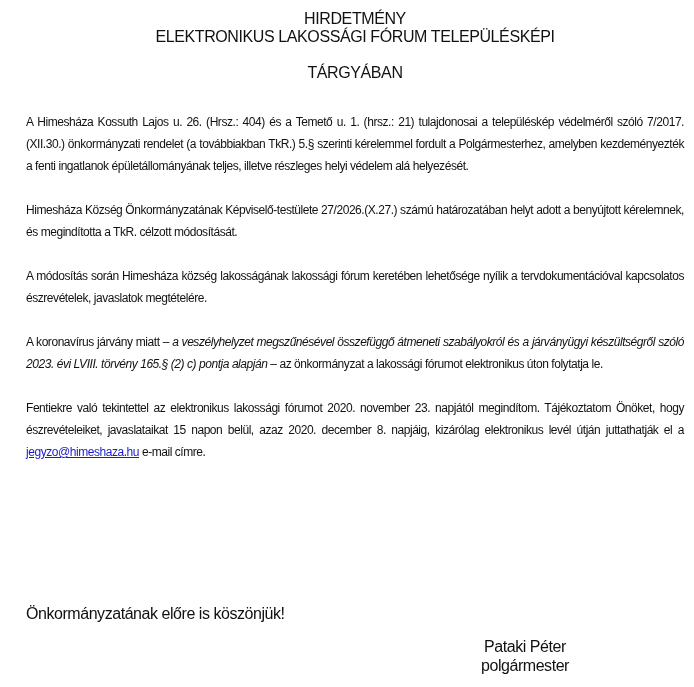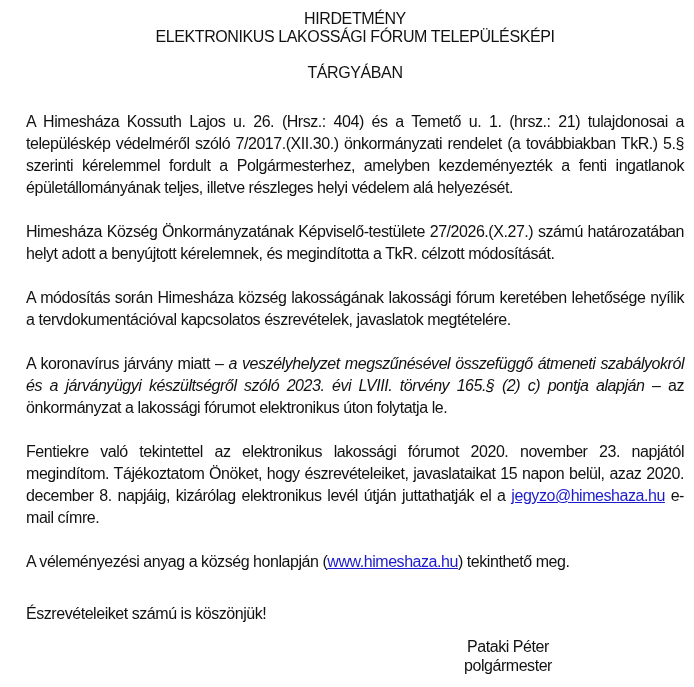--- a/index.html
+++ b/index.html
@@ -34,21 +34,21 @@
       letter-spacing: -0.4px;
     }
     .header .block + .block {
       margin-top: 18px;
     }
     .body-text {
       position: absolute;
       left: 18px;
       top: 111px;
       width: 658px;
-      font-size: 16px;
+      font-size: 12px;
       line-height: 22px;
       letter-spacing: -0.45px;
       word-spacing: 0px;
     }
     .para {
       margin: 0 0 22px 0;
       text-align: justify;
     }
     .para.last-left {
       text-align-last: left;
@@ -62,21 +62,21 @@
     .thanks {
       position: absolute;
       left: 18px;
       top: 603px;
       font-size: 16px;
       line-height: 22px;
       letter-spacing: -0.45px;
     }
     .signature {
       position: absolute;
-      left: 443px;
+      left: 460px;
       top: 637px;
       width: 114px;
       text-align: center;
       font-size: 16px;
       line-height: 19px;
       letter-spacing: -0.45px;
     }
   </style>
 </head>
 <body>
@@ -97,23 +97,22 @@
     <p class="para last-left">A Himesháza Kossuth Lajos u. 26. (Hrsz.: 404) és a Temető u. 1. (hrsz.: 21) tulajdonosai a településkép védelméről szóló 7/2017.(XII.30.) önkormányzati rendelet (a továbbiakban TkR.) 5.§ szerinti kérelemmel fordult a Polgármesterhez, amelyben kezdeményezték a fenti ingatlanok épületállományának teljes, illetve részleges helyi védelem alá helyezését.</p>
 
     <p class="para last-left">Himesháza Község Önkormányzatának Képviselő-testülete 27/2026.(X.27.) számú határozatában helyt adott a benyújtott kérelemnek, és megindította a TkR. célzott módosítását.</p>
 
     <p class="para last-left">A módosítás során Himesháza község lakosságának lakossági fórum keretében lehetősége nyílik a tervdokumentációval kapcsolatos észrevételek, javaslatok megtételére.</p>
 
     <p class="para last-left"><span>A koronavírus járvány miatt – </span><em>a veszélyhelyzet megszűnésével összefüggő átmeneti szabályokról és a járványügyi készültségről szóló 2023. évi LVIII. törvény 165.§ (2) c) pontja alapján</em><span> – az önkormányzat a lakossági fórumot elektronikus úton folytatja le.</span></p>
 
     <p class="para last-left"><span>Fentiekre való tekintettel az elektronikus lakossági fórumot 2020. november 23. napjától megindítom. Tájékoztatom Önöket, hogy észrevételeiket, javaslataikat 15 napon belül, azaz 2020. december 8. napjáig, kizárólag elektronikus levél útján juttathatják el a </span><a class="link" href="#">jegyzo@himeshaza.hu</a><span> e-mail címre.</span></p>
 
-    <p class="para last-left"><span>A véleményezési anyag a község honlapján (</span><a class="link" href="#">www.himeshaza.hu</a><span>) tekinthető meg.</span></p>
   </div>
 
-  <div class="thanks">Észrevételeiket számú is köszönjük!</div>
+  <div class="thanks">Önkormányzatának előre is köszönjük!</div>
 
   <div class="signature">
     <div>Pataki Péter</div>
     <div>polgármester</div>
   </div>
 
 </div>
 
 </body></html>

